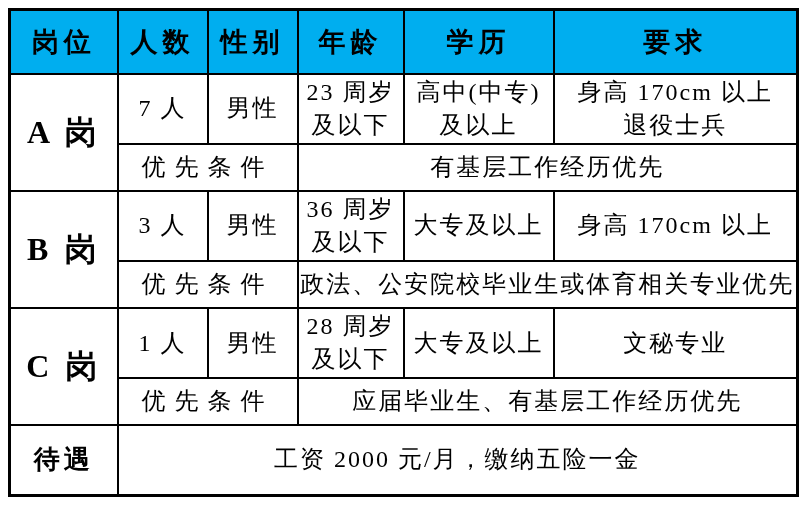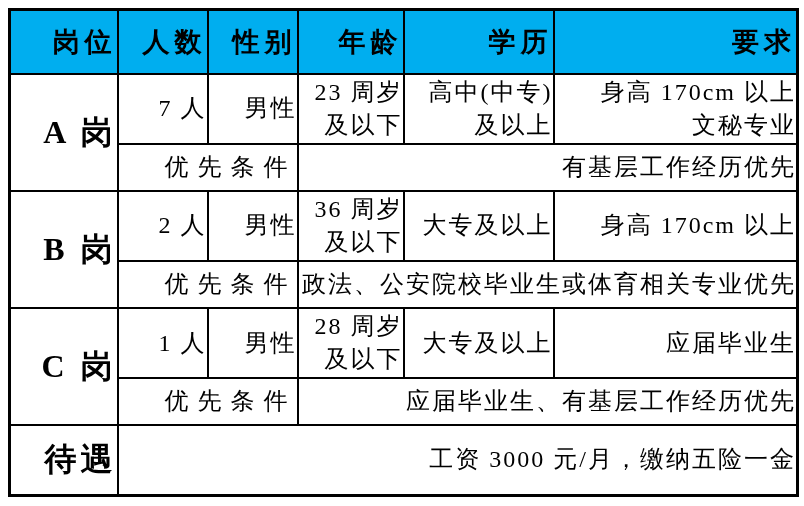--- a/index.html
+++ b/index.html
@@ -21,21 +21,21 @@
     border: 3px solid var(--border-color);
   }
   col.c-pos  { width: 108px; }
   col.c-num  { width: 90px; }
   col.c-sex  { width: 90px; }
   col.c-age  { width: 106px; }
   col.c-edu  { width: 150px; }
   col.c-req  { width: 244px; }
   th, td {
     border: 2px solid var(--border-color);
-    text-align: right;
+    text-align: center;
     vertical-align: middle;
     padding: 0;
     overflow: hidden;
     font-family: Liberation Serif, serif;
   }
   thead th {
     background: var(--header-bg);
     font-size: 27px;
     font-weight: bold;
     letter-spacing: 5px;
@@ -49,21 +49,21 @@
   tr.row-main { height: 70px; }
   tr.row-prio { height: 46px; }
   tr.row-foot { height: 70px; }
   td.pos-name {
     font-size: 32px;
     font-weight: bold;
     letter-spacing: 4px;
   }
   td.prio-label { letter-spacing: 9px; }
   td.foot-label {
-    font-size: 32px;
+    font-size: 26px;
     font-weight: bold;
     letter-spacing: 4px;
   }
   .line { display: block; }
 </style>
 </head>
 <body>
 
 <div class="page">
   <table class="jobs">
@@ -94,31 +94,31 @@
         <td>
           <span class="line">23 周岁</span>
           <span class="line">及以下</span>
         </td>
         <td>
           <span class="line">高中(中专)</span>
           <span class="line">及以上</span>
         </td>
         <td>
           <span class="line">身高 170cm 以上</span>
-          <span class="line">文秘专业</span>
+          <span class="line">退役士兵</span>
         </td>
       </tr>
       <tr class="row-prio">
         <td class="prio-label" colspan="2">优先条件</td>
         <td colspan="3">有基层工作经历优先</td>
       </tr>
 
       <tr class="row-main">
         <td class="pos-name" rowspan="2">B 岗</td>
-        <td>2 人</td>
+        <td>3 人</td>
         <td>男性</td>
         <td>
           <span class="line">36 周岁</span>
           <span class="line">及以下</span>
         </td>
         <td>大专及以上</td>
         <td>身高 170cm 以上</td>
       </tr>
       <tr class="row-prio">
         <td class="prio-label" colspan="2">优先条件</td>
@@ -127,26 +127,26 @@
 
       <tr class="row-main">
         <td class="pos-name" rowspan="2">C 岗</td>
         <td>1 人</td>
         <td>男性</td>
         <td>
           <span class="line">28 周岁</span>
           <span class="line">及以下</span>
         </td>
         <td>大专及以上</td>
-        <td>应届毕业生</td>
+        <td>文秘专业</td>
       </tr>
       <tr class="row-prio">
         <td class="prio-label" colspan="2">优先条件</td>
         <td colspan="3">应届毕业生、有基层工作经历优先</td>
       </tr>
 
       <tr class="row-foot">
         <td class="foot-label">待遇</td>
-        <td colspan="5">工资 3000 元/月，缴纳五险一金</td>
+        <td colspan="5">工资 2000 元/月，缴纳五险一金</td>
       </tr>
     </tbody>
   </table>
 </div>
 
 </body></html>

